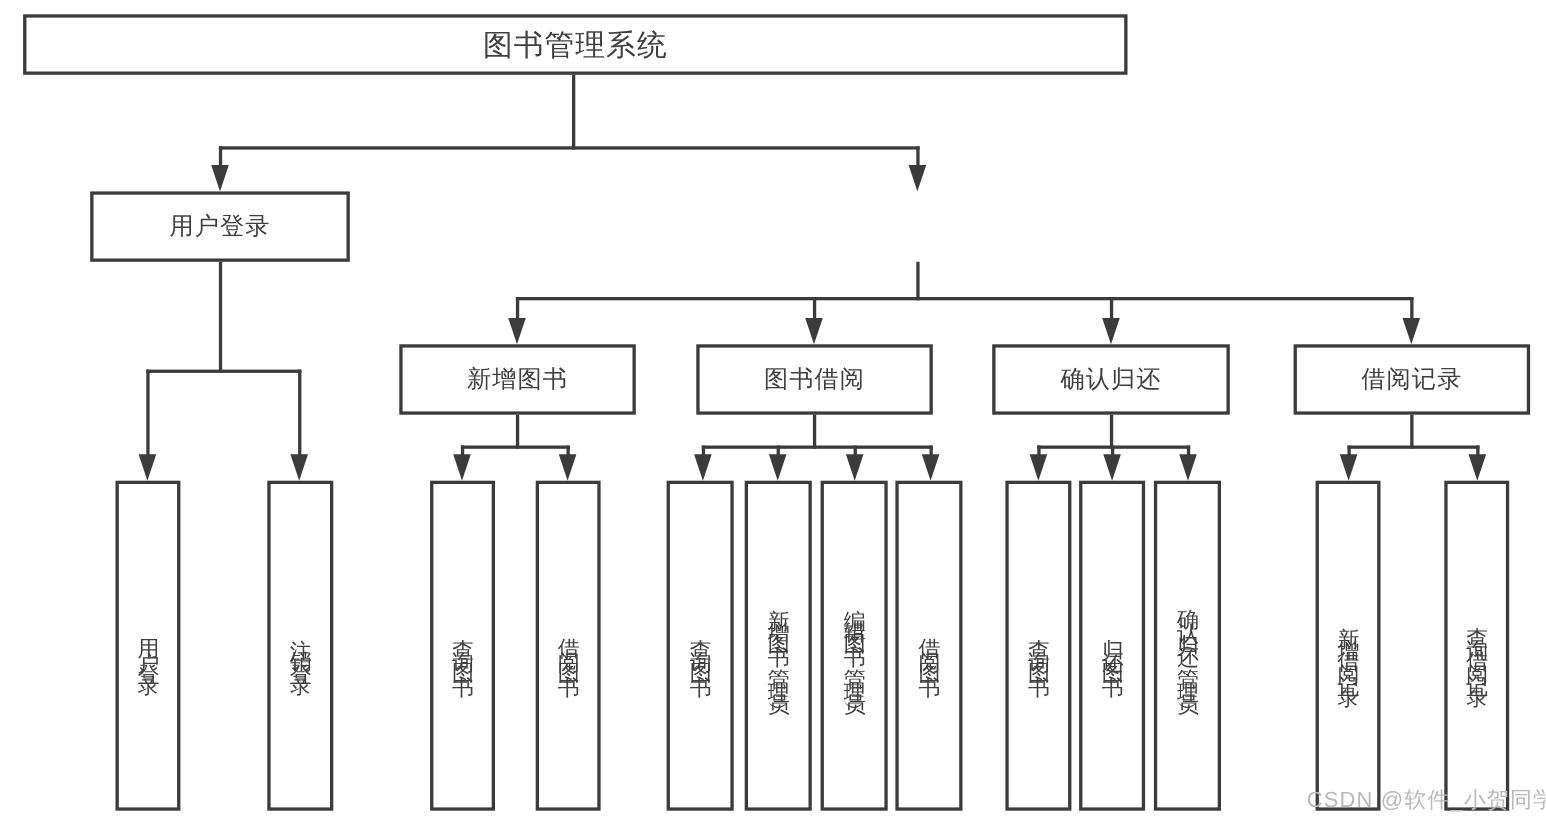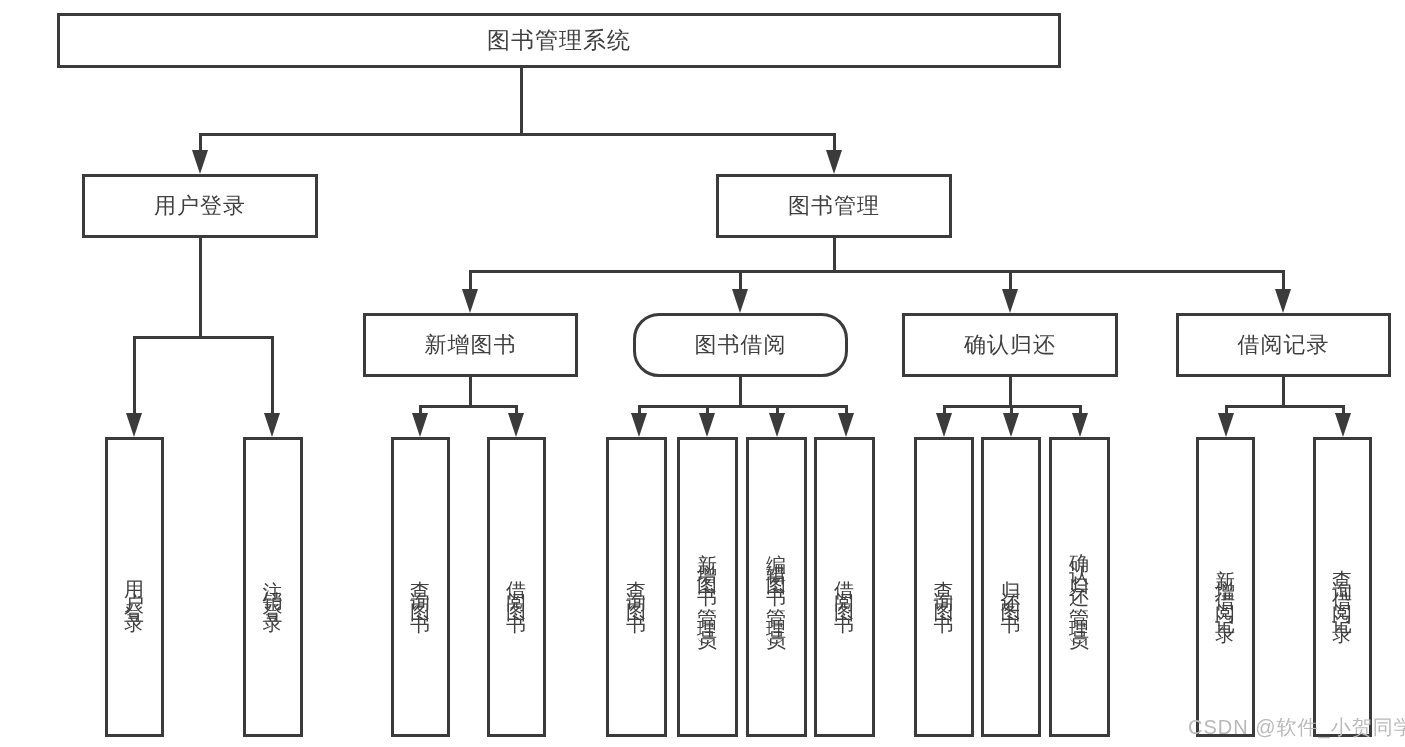--- a/index.html
+++ b/index.html
@@ -13,21 +13,21 @@
     position:relative;width:1405px;height:747px;background:var(--background);
     font-family:"Liberation Sans","DejaVu Sans",sans-serif;color:var(--text);
     overflow:hidden;
   }
   
   .hbox{
     position:absolute;box-sizing:border-box;border:3px solid var(--line);
     background:var(--background);display:flex;align-items:center;justify-content:center;
     font-size:22px;letter-spacing:1px;
   }
-  .hbox.top{font-size:23px;margin-left:36px;}
+  .hbox.top{font-size:27px;}
   .vbox{
     position:absolute;box-sizing:border-box;border:3px solid var(--line);
     background:var(--background);display:flex;align-items:center;justify-content:center;
     top:437px;height:300px;
   }
   .vtext{
     writing-mode:vertical-rl;text-orientation:mixed;
     font-size:20px;letter-spacing:11px;line-height:1;white-space:nowrap;
   }
   
@@ -55,23 +55,20 @@
   <div class="vl" style="left:520px;top:68px;height:68px;"></div>
   <div class="hl" style="left:199px;top:133px;width:637px;"></div>
   <div class="vl" style="left:199px;top:133px;height:20px;"></div>
   <div class="arr" style="left:192px;top:150px;"></div>
   <div class="vl" style="left:833px;top:133px;height:20px;"></div>
   <div class="arr" style="left:826px;top:150px;"></div>
 
   <div class="hbox" style="left:82px;top:174px;width:236px;height:64px;">
     <span>用户登录</span>
   </div>
-  <div class="hbox" style="left:716px;top:174px;width:236px;height:64px;">
-    <span>图书管理</span>
-  </div>
 
   <div class="vl" style="left:199px;top:238px;height:101px;"></div>
   <div class="hl" style="left:133px;top:336px;width:141px;"></div>
   <div class="vl" style="left:133px;top:336px;height:80px;"></div>
   <div class="arr" style="left:126px;top:413px;"></div>
   <div class="vl" style="left:271px;top:336px;height:80px;"></div>
   <div class="arr" style="left:264px;top:413px;"></div>
 
   <div class="vl" style="left:833px;top:238px;height:35px;"></div>
   <div class="hl" style="left:469px;top:270px;width:816px;"></div>
@@ -80,21 +77,21 @@
   <div class="vl" style="left:739px;top:270px;height:22px;"></div>
   <div class="arr" style="left:732px;top:289px;"></div>
   <div class="vl" style="left:1009px;top:270px;height:22px;"></div>
   <div class="arr" style="left:1002px;top:289px;"></div>
   <div class="vl" style="left:1282px;top:270px;height:22px;"></div>
   <div class="arr" style="left:1275px;top:289px;"></div>
 
   <div class="hbox" style="left:363px;top:313px;width:215px;height:64px;">
     <span>新增图书</span>
   </div>
-  <div class="hbox" style="left:633px;top:313px;width:215px;height:64px;border-radius:26px;">
+  <div class="hbox" style="left:633px;top:313px;width:215px;height:64px;">
     <span>图书借阅</span>
   </div>
   <div class="hbox" style="left:902px;top:313px;width:216px;height:64px;">
     <span>确认归还</span>
   </div>
   <div class="hbox" style="left:1176px;top:313px;width:215px;height:64px;font-family:Liberation Mono, monospace;">
     <span>借阅记录</span>
   </div>
 
   <div class="vl" style="left:469px;top:377px;height:31px;"></div>

